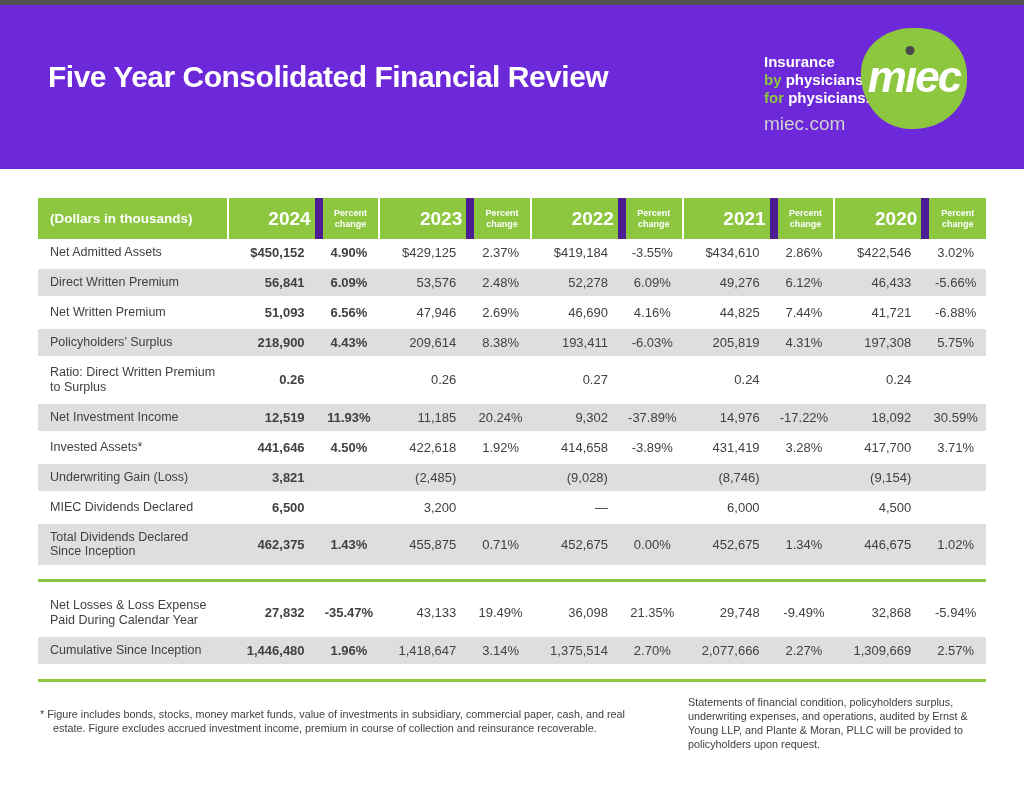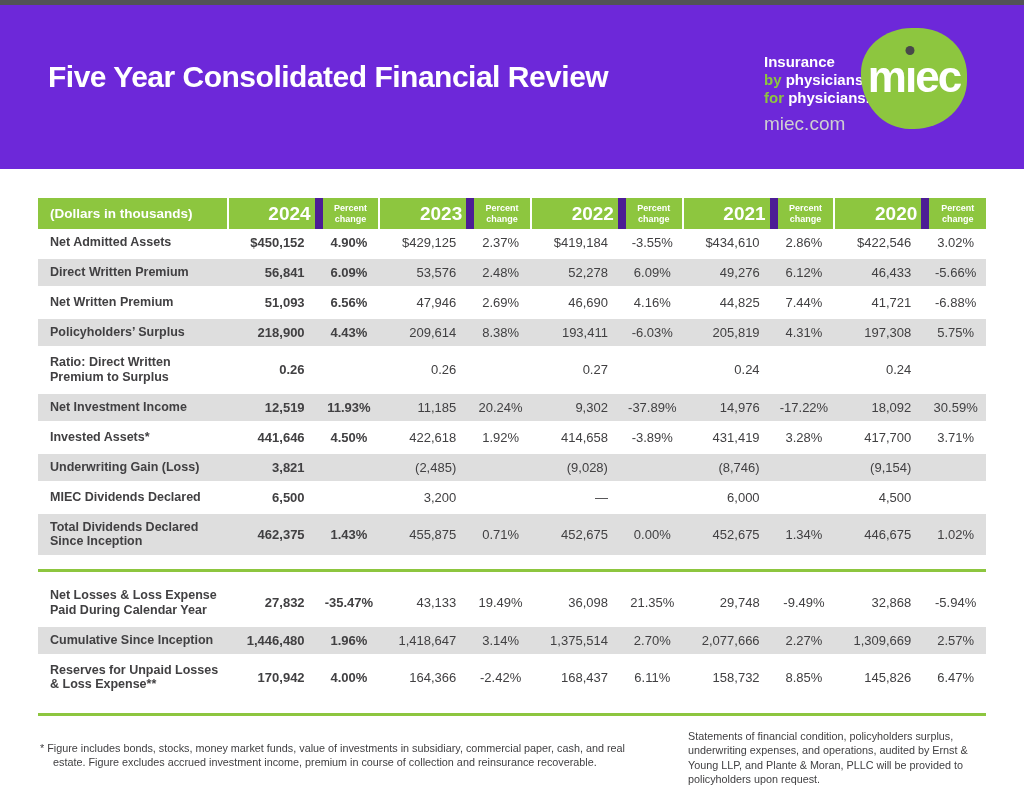--- a/index.html
+++ b/index.html
@@ -11,40 +11,40 @@
   .band-topstrip { position:absolute; top:0; left:0; width:100%; height:5px; background:#525255; }
   .page-title { position:absolute; left:48px; top:60px; color:#ffffff;
                 font-size:30px; font-weight:bold; letter-spacing:-0.5px; }
   .tagline { position:absolute; left:764px; top:53px; color:#ffffff;
              font-size:15px; font-weight:bold; line-height:18px; }
   .tagline .pfx { color:#8dc63f; }
   .website { position:absolute; left:764px; top:113px; color:#cfcfd1;
              font-size:19px; font-weight:normal; }
   .logo-blob { position:absolute; left:861px; top:28px; width:106px; height:101px;
                background:#8dc63f; display:flex; align-items:center; justify-content:center;
-               border-radius:48% 46% 50% 46% / 44% 46% 48% 54%; }
+               border-radius:48% 46% 50% 46% / 44% 46% 48% 54%;font-style:italic; }
   .logo-text { color:#ffffff; font-size:44px; font-weight:bold; letter-spacing:-2px;
                line-height:1; padding-bottom:4px; }
   .logo-i { position:relative; }
   .logo-i-dot { position:absolute; left:50%; transform:translateX(-50%); top:-6px;
                 width:9px; height:9px; border-radius:50%; background:#48484a; }
 
   
   .fin-table { width:948px; margin-left:38px; border-collapse:collapse; table-layout:fixed; }
   .fin-table.first { margin-top:29px; }
   thead th { background:#8dc63f; color:#ffffff; vertical-align:middle; }
-  .h-label { text-align:left; font-size:13.5px; font-weight:bold; padding:8px 0 8px 12px; height:31px; }
+  .h-label { text-align:left; font-size:13.5px; font-weight:bold; padding:8px 0 8px 12px; height:41px; }
   .h-year  { text-align:right; font-size:19px; font-weight:bold; padding-right:4px;
              border-left:2px solid #ffffff; }
   .h-pct   { text-align:center; font-size:9px; font-weight:bold; line-height:1.15;
              border-left:8px solid #4c1d95; }
   .h-pct span { display:inline-block; width:42px; }
   tbody td { color:#414042; border-bottom:3px solid #ffffff; padding:6px 0; background:#ffffff; }
   tbody tr.shaded td { background:#dedede; }
-  .c-label { font-weight:bold; font-size:12.5px; line-height:1.18; padding-left:12px; padding-right:8px; }
+  .c-label { font-weight:normal; font-size:12.5px; line-height:1.18; padding-left:12px; padding-right:8px; }
   .c-val   { text-align:right; padding-right:14px; font-size:13px; }
   .c-pct   { text-align:center; font-size:13px; }
   .current { font-weight:bold; }
 
   .divider { width:948px; margin:11px 0 10px 38px; height:3px; background:#8dc63f; }
   .divider.second { margin:12px 0 13px 38px; }
 
   
   .footnotes { width:948px; margin-left:40px; display:flex; justify-content:space-between; }
   .fn-left { width:600px; color:#414042; font-size:10.8px; line-height:1.32; }
@@ -267,33 +267,20 @@
         <td class="c-pct current">1.96%</td>
         <td class="c-val">1,418,647</td>
         <td class="c-pct">3.14%</td>
         <td class="c-val">1,375,514</td>
         <td class="c-pct">2.70%</td>
         <td class="c-val">2,077,666</td>
         <td class="c-pct">2.27%</td>
         <td class="c-val">1,309,669</td>
         <td class="c-pct">2.57%</td>
       </tr>
-      <tr>
-        <td class="c-label">Reserves for Unpaid Losses &amp; Loss Expense**</td>
-        <td class="c-val current">170,942</td>
-        <td class="c-pct current">4.00%</td>
-        <td class="c-val">164,366</td>
-        <td class="c-pct">-2.42%</td>
-        <td class="c-val">168,437</td>
-        <td class="c-pct">6.11%</td>
-        <td class="c-val">158,732</td>
-        <td class="c-pct">8.85%</td>
-        <td class="c-val">145,826</td>
-        <td class="c-pct">6.47%</td>
-      </tr>
     </tbody>
 </table>
 
 <div class="divider second"></div>
 
 <div class="footnotes">
   <div class="fn-left">
     <p>* Figure includes bonds, stocks, money market funds, value of investments in subsidiary, commercial paper, cash, and real estate. Figure excludes accrued investment income, premium in course of collection and reinsurance recoverable.</p>
   </div>
   <div class="fn-right">Statements of financial condition, policyholders surplus, underwriting expenses, and operations, audited by Ernst &amp; Young LLP, and Plante &amp; Moran, PLLC will be provided to policyholders upon request.</div>

